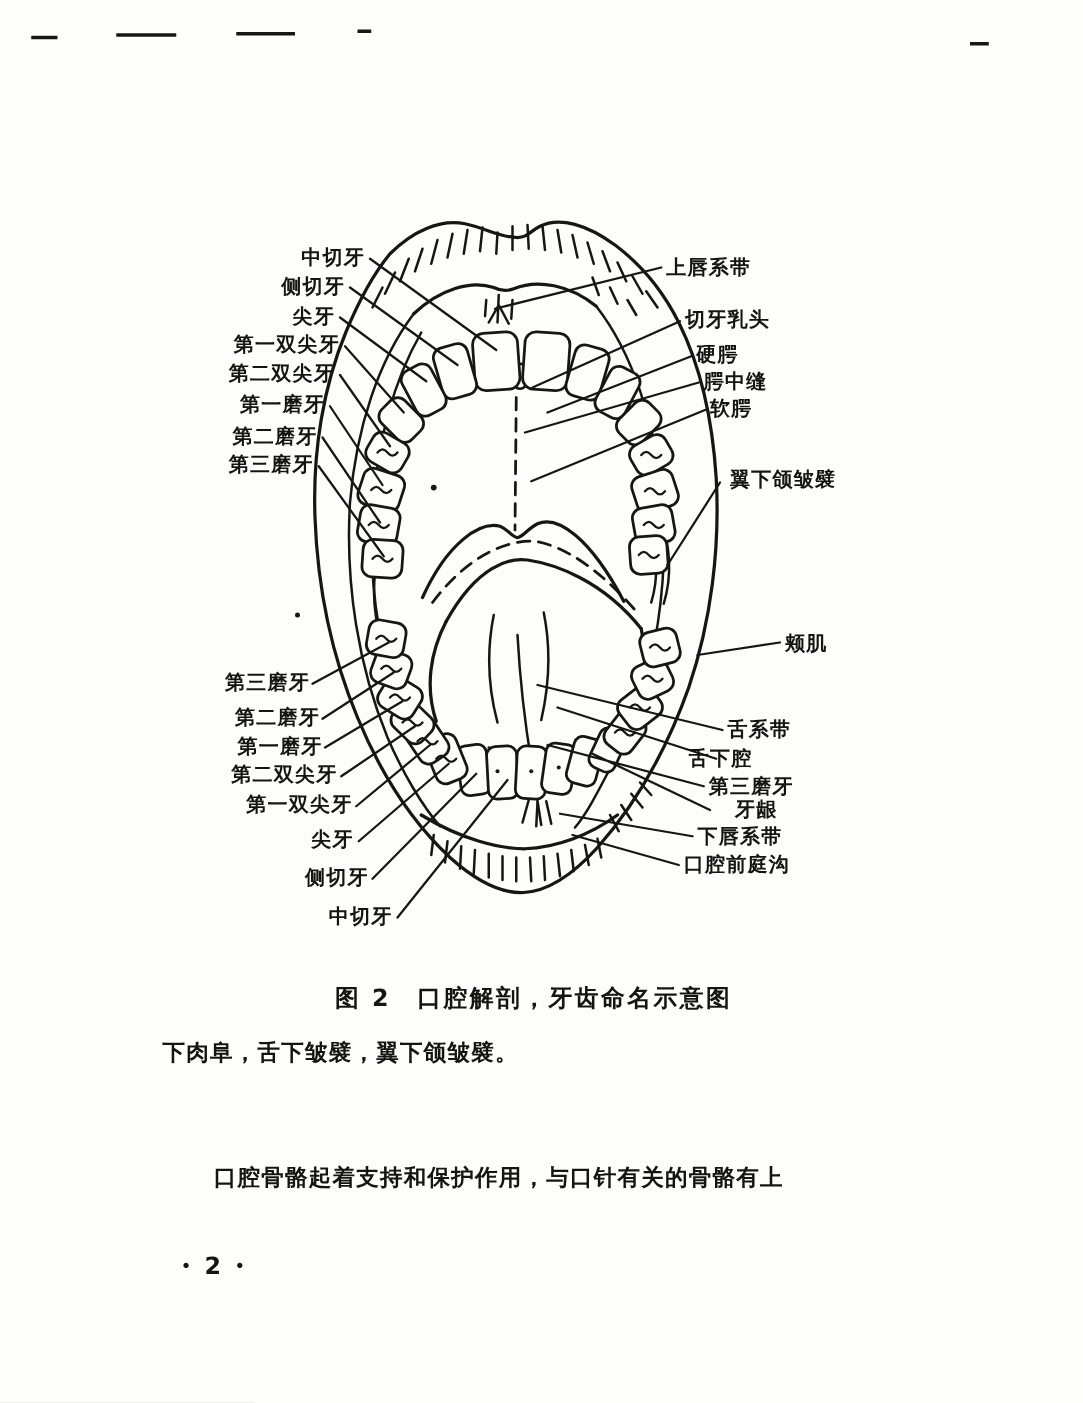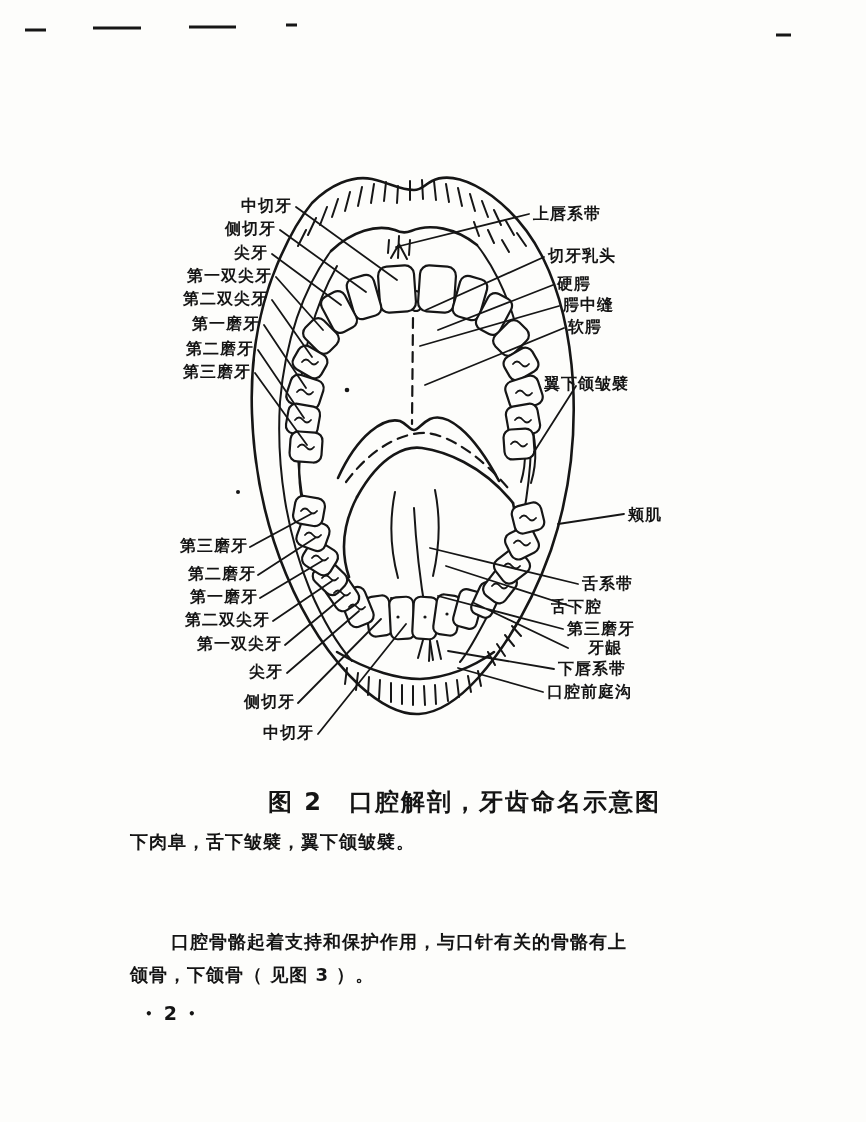--- a/index.html
+++ b/index.html
@@ -7,21 +7,21 @@
         font-family:"DejaVu Sans",sans-serif;color:#141414;}
   svg.art{position:absolute;left:0;top:0;width:866px;height:1122px;}
   .o{fill:none;stroke:#161616;stroke-width:2.6;stroke-linecap:round;stroke-linejoin:round;}
   .thin{fill:none;stroke:#161616;stroke-width:2;stroke-linecap:round;}
   .t{fill:#fdfdfb;stroke:#161616;stroke-width:2.2;}
   .d{fill:none;stroke:#161616;stroke-width:2.2;stroke-dasharray:10 7;stroke-linecap:round;}
   .ld{stroke:#161616;stroke-width:1.8;fill:none;stroke-linecap:round;}
   .sq{fill:none;stroke:#161616;stroke-width:1.8;stroke-linecap:round;}
   .mark{stroke:#161616;stroke-width:2.8;stroke-linecap:butt;}
   .lbl{position:absolute;font-size:16px;font-weight:700;letter-spacing:1px;white-space:nowrap;}
-  .cap{position:absolute;left:268px;top:786px;font-size:24px;font-weight:700;letter-spacing:2px;white-space:nowrap;}
+  .cap{position:absolute;left:268px;top:786px;font-size:19px;font-weight:700;letter-spacing:2px;white-space:nowrap;}
   .bline{position:absolute;font-size:18px;font-weight:700;letter-spacing:1px;white-space:nowrap;}
   .foot{position:absolute;left:136px;top:1002px;font-size:19px;font-weight:700;letter-spacing:2px;}
   .foot .dot{font-size:12px;vertical-align:2px;padding:0 9px;}
 </style>
 </head>
 <body>
 
 <div class="page">
 
   <svg class="art" viewBox="0 0 866 1122">
@@ -139,21 +139,21 @@
   <div class="lbl" style="left:183px;top:289px">第二双尖牙</div>
   <div class="lbl" style="left:192px;top:314px">第一磨牙</div>
   <div class="lbl" style="left:186px;top:339px">第二磨牙</div>
   <div class="lbl" style="left:183px;top:362px">第三磨牙</div>
 
   <div class="lbl" style="left:533px;top:204px">上唇系带</div>
   <div class="lbl" style="left:548px;top:246px">切牙乳头</div>
   <div class="lbl" style="left:557px;top:274px">硬腭</div>
   <div class="lbl" style="left:563px;top:295px">腭中缝</div>
   <div class="lbl" style="left:568px;top:317px">软腭</div>
-  <div class="lbl" style="left:544px;top:374px">翼下颌皱襞</div>
+  <div class="lbl" style="left:584px;top:374px">翼下颌皱襞</div>
   <div class="lbl" style="left:628px;top:505px">颊肌</div>
   <div class="lbl" style="left:582px;top:574px">舌系带</div>
   <div class="lbl" style="left:551px;top:597px">舌下腔</div>
   <div class="lbl" style="left:567px;top:619px">第三磨牙</div>
   <div class="lbl" style="left:588px;top:638px">牙龈</div>
   <div class="lbl" style="left:558px;top:659px">下唇系带</div>
   <div class="lbl" style="left:547px;top:682px">口腔前庭沟</div>
 
   <div class="lbl" style="left:180px;top:536px">第三磨牙</div>
   <div class="lbl" style="left:188px;top:564px">第二磨牙</div>
@@ -161,19 +161,18 @@
   <div class="lbl" style="left:185px;top:610px">第二双尖牙</div>
   <div class="lbl" style="left:197px;top:634px">第一双尖牙</div>
   <div class="lbl" style="left:249px;top:662px">尖牙</div>
   <div class="lbl" style="left:244px;top:692px">侧切牙</div>
   <div class="lbl" style="left:263px;top:723px">中切牙</div>
 
   <div class="cap">图 2　口腔解剖，牙齿命名示意图</div>
 
   <div class="bline" style="left:130px;top:830px">下肉阜，舌下皱襞，翼下颌皱襞。</div>
   <div class="bline" style="left:171px;top:930px">口腔骨骼起着支持和保护作用，与口针有关的骨骼有上</div>
-  <div class="bline" style="left:130px;top:963px">颌骨，下颌骨（ 见图 3 ）。</div>
 
   <div class="foot">
     <span class="dot">•</span><span>2</span><span class="dot">•</span>
   </div>
 
 </div>
 
 </body></html>

